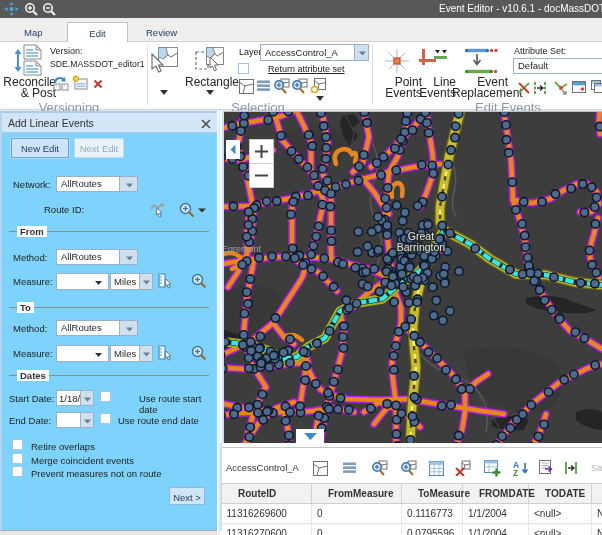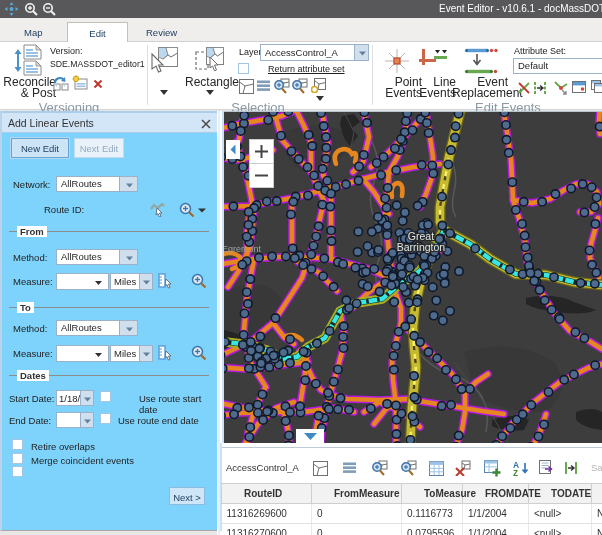--- a/index.html
+++ b/index.html
@@ -36,21 +36,21 @@
 #splitter .in { position:absolute; right:2px; top:0; width:2px; height:100%; background:#e4f0fa; }
 
 #map { left:224px; top:111px; width:378px; height:332px; background:#3d3d3d; overflow:hidden; border-top:1px solid #b6c4ce; }
 .mapbtn { position:absolute; background:#ffffff; border:1px solid #cccccc; }
 
 #bpanel { left:220px; top:443px; width:382px; height:88px; background:#ffffff; border-left:2px solid #cbe2f4; }
 #btoolbar { position:absolute; left:0; top:4px; width:100%; height:36px; border-top:1px solid #bdcad6; background:#ffffff; }
 #btoolbar .tlabel { position:absolute; left:4px; top:14px; font-size:9.5px; color:#333333; }
 #btable { position:absolute; left:-1px; top:40px; width:100%; }
 #btable table { border-collapse:collapse; font-size:10px; color:#333333; table-layout:fixed; width:420px; }
-#btable th { background:#f2f2f2; font-weight:bold; text-align:left; padding:0 4px 0 22px; border:1px solid #cfcfcf; height:20px; }
+#btable th { background:#f2f2f2; font-weight:bold; text-align:left; padding:0 4px 0 16px; border:1px solid #cfcfcf; height:20px; }
 #btable td { background:#ffffff; padding:0 4px 0 5px; border-right:1px solid #e8e8e8; border-bottom:1px solid #e0e0e0; height:20px; }
 svg { display:block; }
 .icsvg { position:absolute; }
 </style>
 </head>
 <body>
 
 <div id="topbar" class="abs">
   <svg class="icsvg" style="left:4px;top:2px;" width="15" height="14" viewBox="0 0 15 14">
     <g fill="#57a7d8">
@@ -392,20 +392,21 @@
           <path d="M0 0.5 h7 l-3.5 4 Z" fill="#64819c"></path>
         </svg>
       </div>
     <div class="cb" style="left:98px;top:280px;"></div>
     <div class="lbl" style="left:116px;top:282px;">Use route end date</div>
     <div class="cb" style="left:10px;top:306px;"></div>
     <div class="lbl" style="left:29px;top:308px;">Retire overlaps</div>
     <div class="cb" style="left:10px;top:320px;"></div>
     <div class="lbl" style="left:29px;top:322px;">Merge coincident events</div>
     <div class="cb" style="left:10px;top:333px;"></div>
+    <div class="lbl" style="left:29px;top:335px;">Prevent measures not on route</div>
     <div style="position:absolute;left:167px;top:354px;width:36px;height:18px;white-space:nowrap;background:#cfe6f9;border:1px solid #8fb9dd;text-align:center;padding-top:4px;color:#1c3c5c;font-size:9.5px;">Next &gt;</div>
   </div>
 </div>
 <div id="splitter" class="abs">
     <div class="in"></div>
   </div>
 
 <div id="map" class="abs">
 <svg width="378" height="332" viewBox="0 0 378 332" style="position:absolute;left:0;top:0;">
 <rect width="378" height="332" fill="#3d3d3d"></rect>

